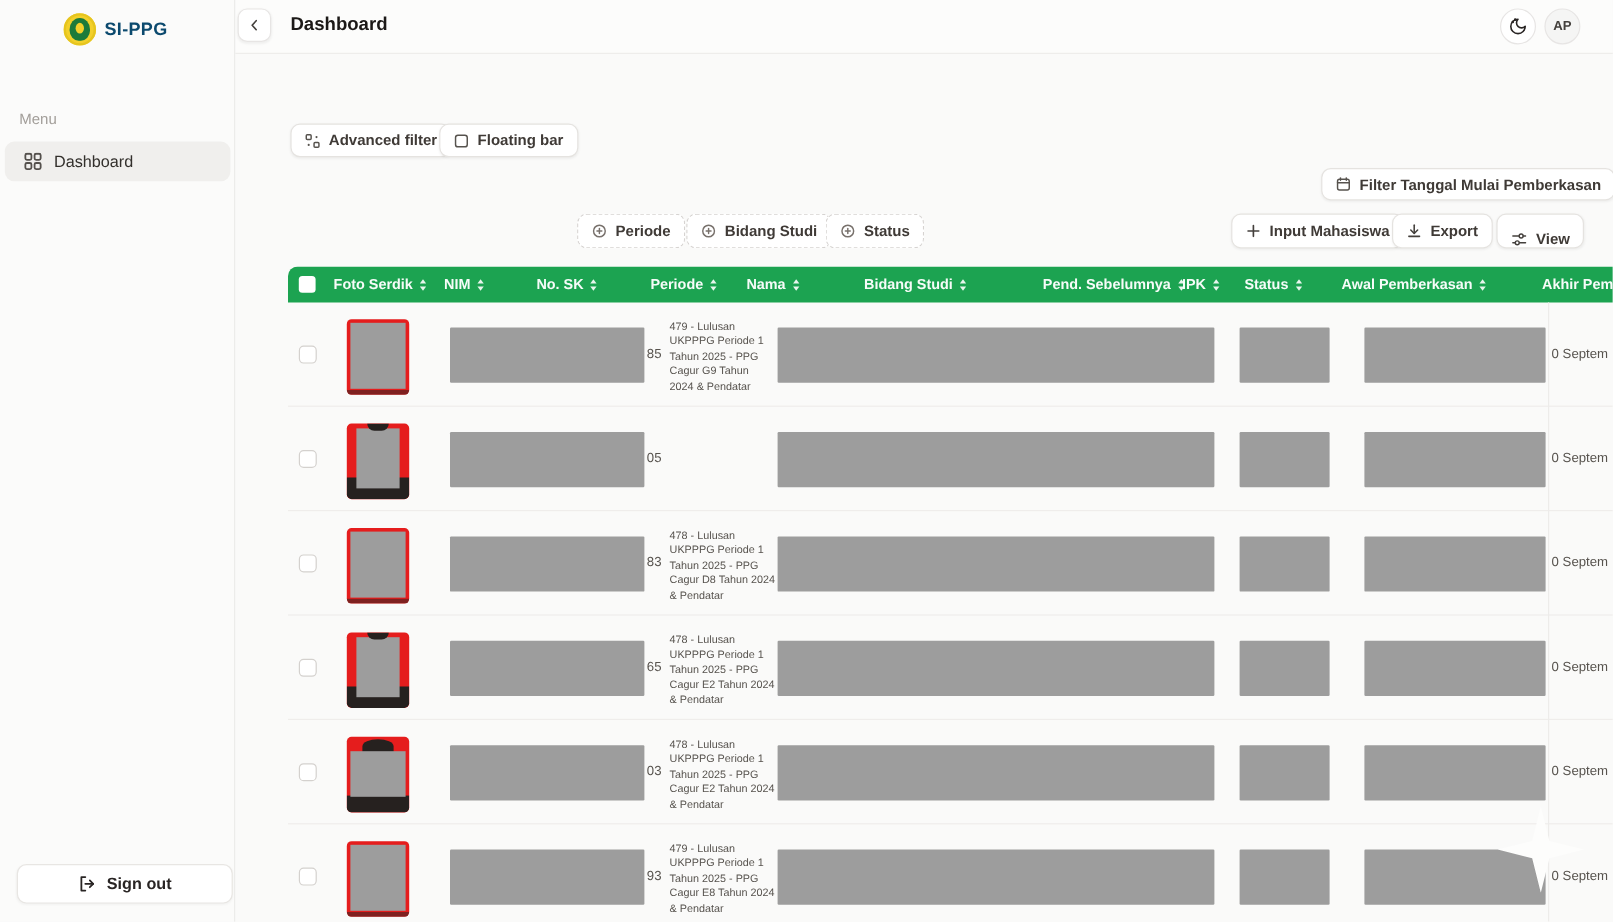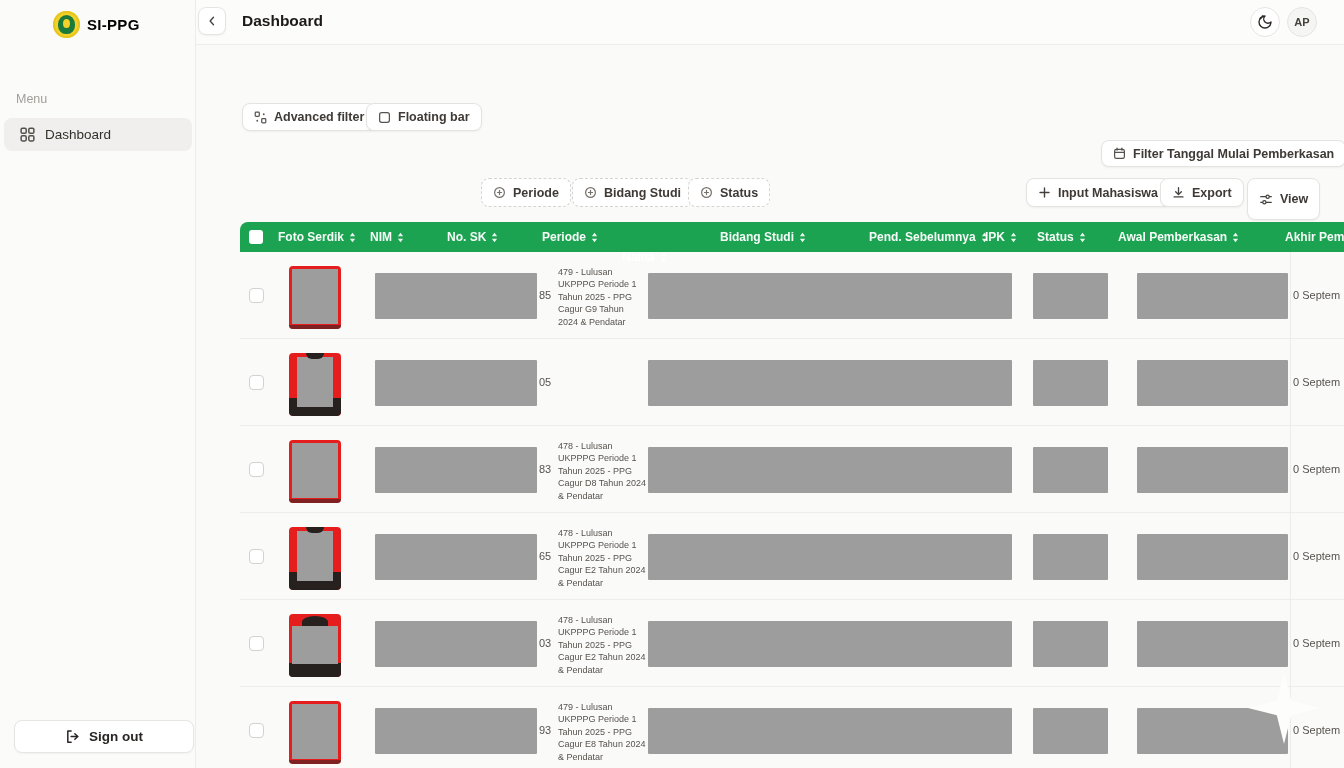--- a/index.html
+++ b/index.html
@@ -9,21 +9,21 @@
   
   .sidebar { position:absolute; left:0; top:0; width:196px; height:768px;
              background:#fbfbfa; border-right:1px solid #ececea; z-index:5; }
   .logo-row { position:absolute; left:53px; top:11px; display:flex; align-items:center; gap:7px; }
   .logo-badge { width:27px; height:27px; border-radius:50%; background:#f3d02a;
                 position:relative; box-shadow:inset 0 0 0 2px #e6c51e; }
   .logo-badge .emblem { position:absolute; left:5px; top:4px; width:17px; height:19px;
                         background:#1b7a3a; border-radius:50% 50% 45% 45%; }
   .logo-badge .emblem::after { content:''; position:absolute; left:5px; top:4px; width:7px; height:9px;
                         background:#f3d02a; border-radius:50%; }
-  .logo-text { font-size:15px; font-weight:bold; color:#000000; letter-spacing:.3px; }
+  .logo-text { font-size:15px; font-weight:bold; color:#0c4a6e; letter-spacing:.3px; }
   .menu-label { position:absolute; left:16px; top:92px; font-size:12.5px; color:#a29e99; }
   .nav-item { position:absolute; left:4px; top:118px; width:188px; height:33px; border-radius:8px;
               background:#f0efed; display:flex; align-items:center; gap:10px; padding:0 16px;
               cursor:pointer; }
   .nav-item .nav-txt { font-size:13.5px; font-weight:500; color:#33302c; }
   .signout-btn { position:absolute; left:14px; top:720px; width:180px; height:33px; border-radius:8px;
                  background:#fff; border:1px solid #e8e6e3; box-shadow:0 1px 2px rgba(0,0,0,.04);
                  display:flex; align-items:center; justify-content:center; gap:9px; cursor:pointer; }
   .signout-btn span { font-size:13.5px; font-weight:600; color:#292524; }
 
@@ -227,21 +227,21 @@
   <div class="btn" style="left:964px; top:133px; height:29px;">
     <span class="icon">
       <svg width="13" height="13" viewBox="0 0 16 16" fill="none" stroke="#44403c" stroke-width="1.6" stroke-linecap="round" stroke-linejoin="round">
         <path d="M8 2v8"></path>
           <path d="M4.5 7 8 10.5 11.5 7"></path>
           <path d="M2.5 13.5h11"></path>
       </svg>
     </span>
     <span>Export</span>
   </div>
-  <div class="btn" style="left:1051px; top:133px; height:42px;">
+  <div class="btn" style="left:1051px; top:133px; height:29px;align-items:flex-end;">
     <span class="icon">
       <svg width="14" height="13" viewBox="0 0 16 16" fill="none" stroke="#44403c" stroke-width="1.5" stroke-linecap="round">
         <line x1="1.5" y1="4.5" x2="14.5" y2="4.5"></line>
           <circle cx="10" cy="4.5" r="2" fill="#fff"></circle>
         <line x1="1.5" y1="11.5" x2="14.5" y2="11.5"></line>
           <circle cx="6" cy="11.5" r="2" fill="#fff"></circle>
       </svg>
     </span>
     <span>View</span>
   </div>
@@ -278,21 +278,21 @@
         </div>
         <div class="th" style="left: 302px;">
           <span>Periode</span>
           <span class="icon">
             <svg width="7" height="11" viewBox="0 0 8 12">
               <path d="M4 0.5 7 4.5H1Z" fill="rgba(255,255,255,.9)"></path>
               <path d="M4 11.5 1 7.5H7Z" fill="rgba(255,255,255,.9)"></path>
             </svg>
           </span>
         </div>
-        <div class="th" style="left: 382px; margin-top: 20px;">
+        <div class="th" style="left: 382px;">
           <span>Nama</span>
           <span class="icon">
             <svg width="7" height="11" viewBox="0 0 8 12">
               <path d="M4 0.5 7 4.5H1Z" fill="rgba(255,255,255,.9)"></path>
               <path d="M4 11.5 1 7.5H7Z" fill="rgba(255,255,255,.9)"></path>
             </svg>
           </span>
         </div>
         <div class="th" style="left: 480px;">
           <span>Bidang Studi</span>

